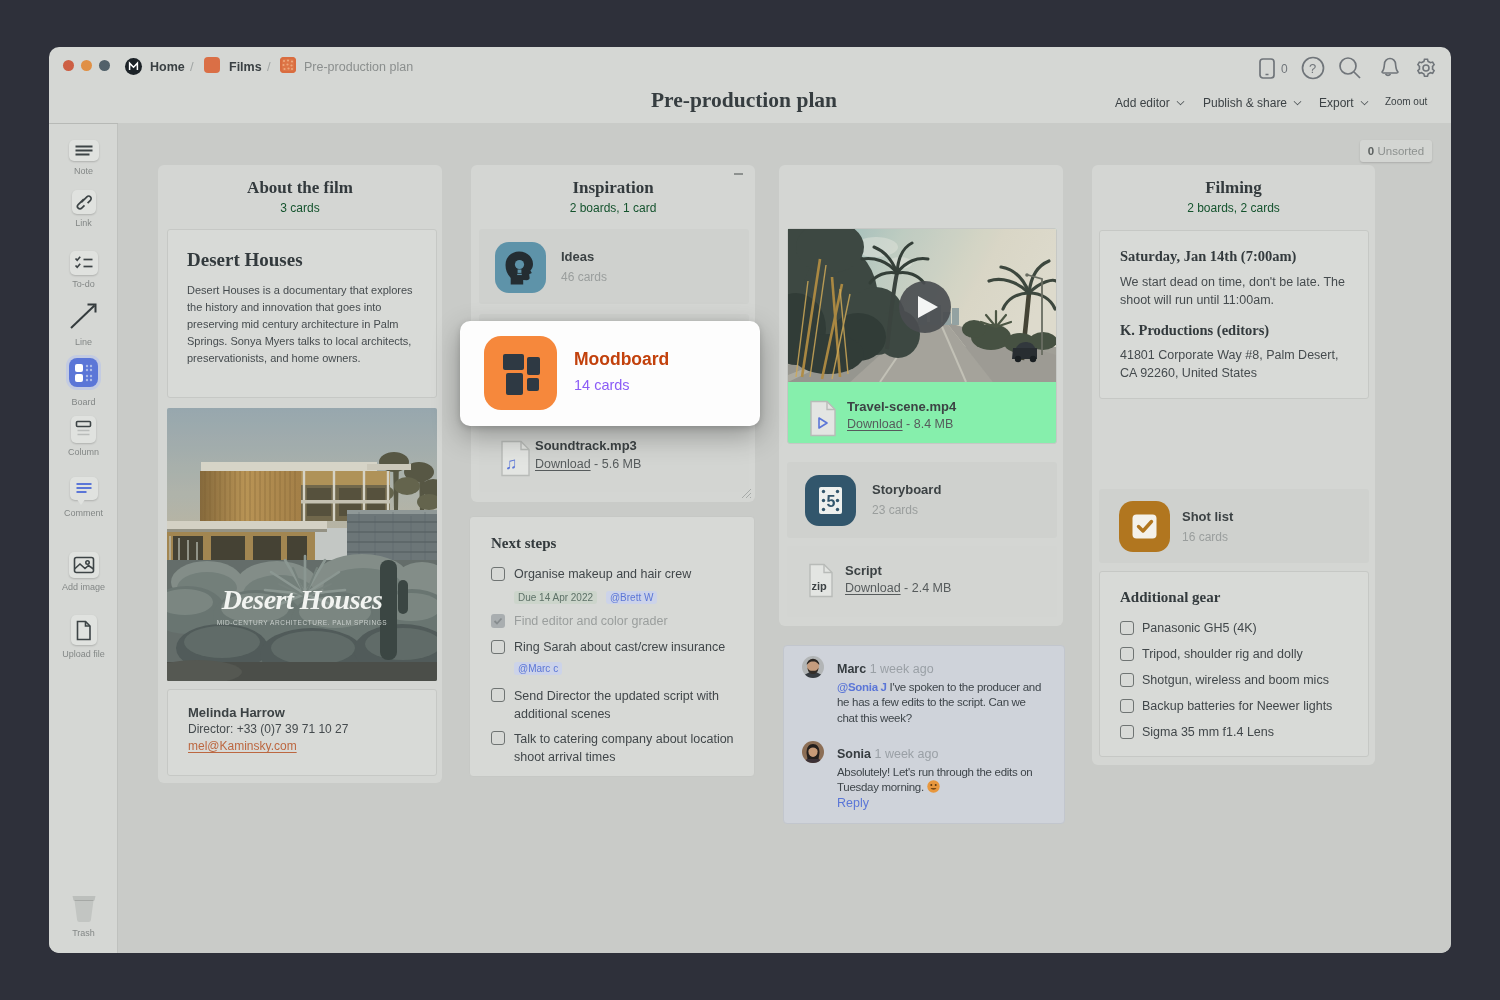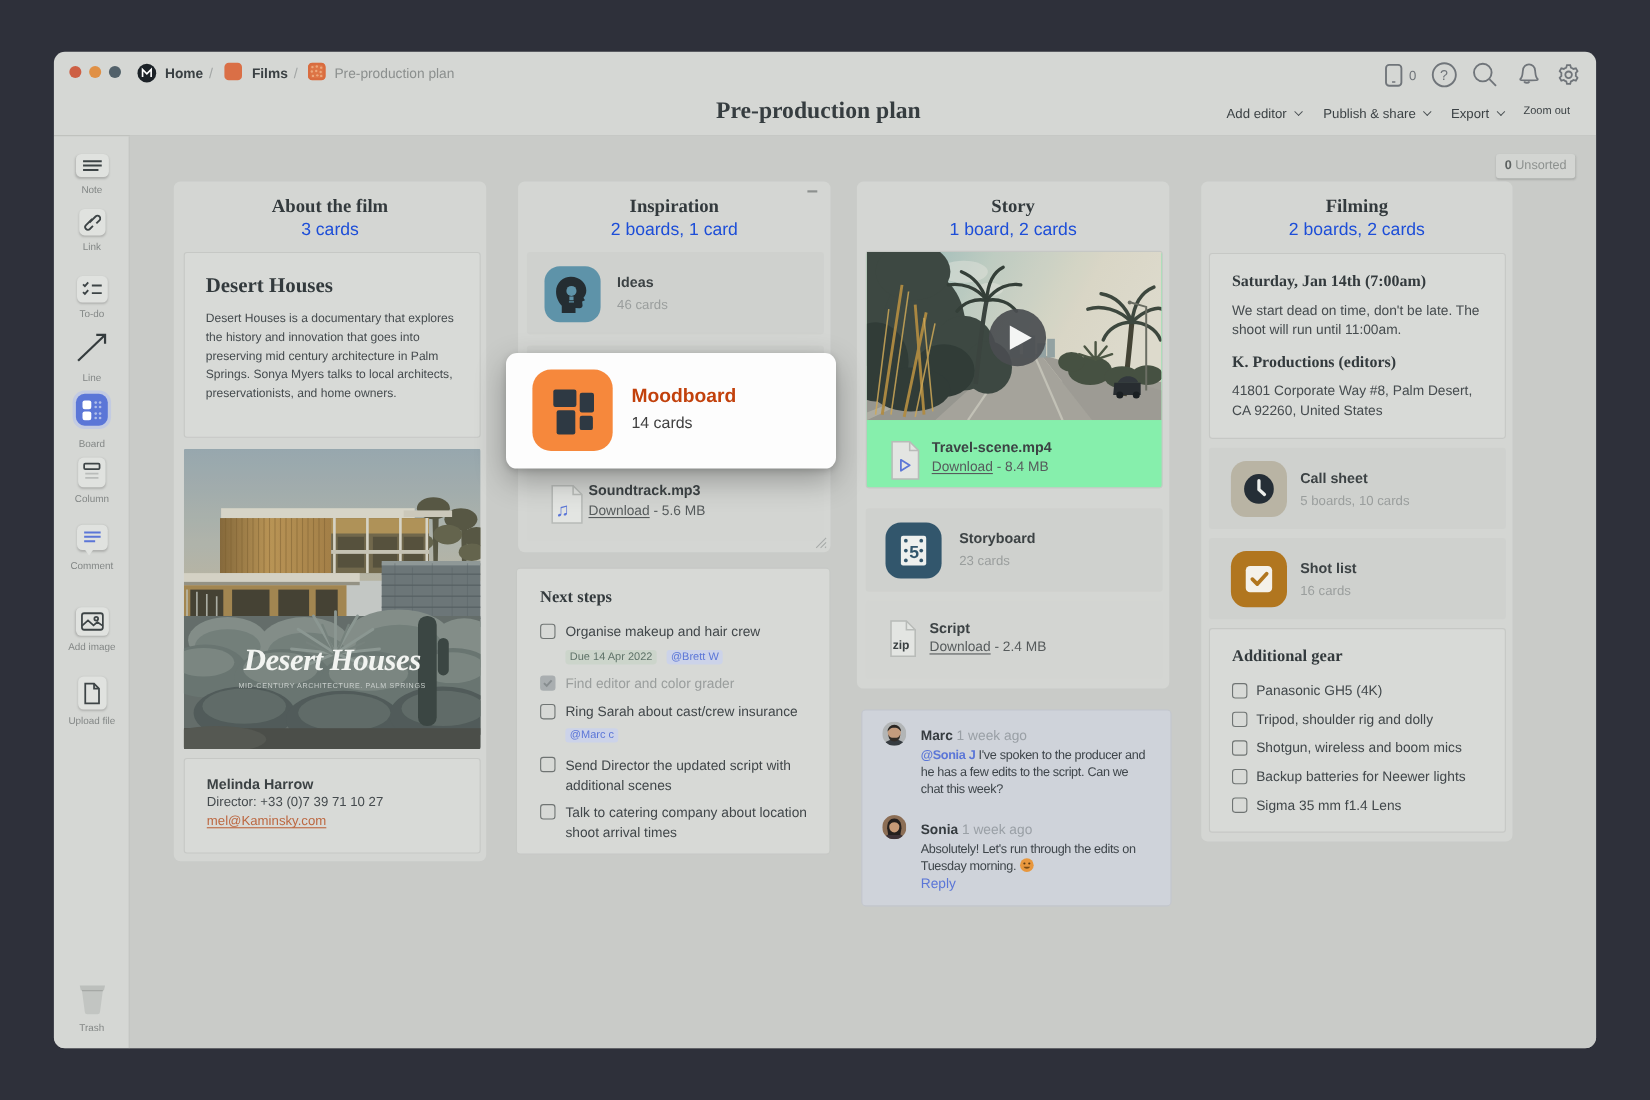--- a/index.html
+++ b/index.html
@@ -8,21 +8,21 @@
   .win { position:absolute; left:49px; top:47px; width:1402px; height:906px; background:#d5d7d4; border-radius:10px; overflow:hidden; }
   .abs { position:absolute; }
   .serif { font-family:"Liberation Serif", serif; font-weight:bold; color:#333a3d; }
   
   .canvas { position:absolute; left:69px; top:76px; right:0; bottom:0; background:#c9cbc8; }
   .topline { position:absolute; left:0; top:76px; width:100%; height:1px; background:#b7b9b6; }
   .sidebar { position:absolute; left:0; top:77px; width:69px; bottom:0; background:#d5d7d4; border-right:1px solid #bfc1be; }
   .col { position:absolute; background:#d4d6d3; border-radius:6px; }
   .colhead { position:absolute; top:13px; left:0; width:100%; text-align:center; }
   .colhead .t { font-family:"Liberation Serif", serif; font-weight:bold; font-size:17px; color:#333a3d; }
-  .colhead .s { font-size:16px; color:#1d4ed8; margin-top:3px; }
+  .colhead .s { font-size:12px; color:#14532d; margin-top:3px; }
   .note { position:absolute; background:#d8dad7; border:1px solid #c6c8c5; border-radius:3px; }
   .board { position:absolute; background:#cfd1ce; border-radius:3px; }
   .bicon { position:absolute; left:16px; top:13px; width:51px; height:51px; border-radius:14px; }
   .btitle { position:absolute; left:82px; font-size:13px; font-weight:bold; color:#3c4244; }
   .bsub { position:absolute; left:82px; font-size:12px; color:#9a9e9d; }
   .dl { font-size:12.5px; color:#565b5c; }
   .dl u { text-underline-offset:2px; }
   .tool { position:absolute; left:0; width:69px; text-align:center; }
   .toolbtn { display:inline-block; background:#e0e2df; border-radius:5px; box-shadow:0 1px 2px rgba(0,0,0,0.18); }
   .toollbl { font-size:9px; color:#838786; margin-top:4px; }
@@ -369,24 +369,20 @@
         </svg>
       <div class="abs" style="left:56px;top:20px;font-size:13px;font-weight:bold;color:#3c4244;">Soundtrack.mp3</div>
       <div class="abs dl" style="left:56px;top:39px;"><u>Download</u> - 5.6 MB</div>
     </div>
     <svg class="abs" style="right:3px;bottom:3px;" width="11" height="11" viewBox="0 0 11 11" stroke="#a7aba9" stroke-width="1">
         <path d="M10 1 L1 10 M10 5 L5 10 M10 9 L9 10"></path>
       </svg>
   </div>
 
   <div class="col" style="left:730px;top:118px;width:284px;height:461px;">
-    <div class="colhead">
-        <div class="t">Story</div>
-        <div class="s">1 board, 2 cards</div>
-      </div>
     <div class="note" style="left:8px;top:63px;width:270px;height:216px;background:#86efac;">
       <div class="abs" style="left:0;top:0;width:268px;height:153px;overflow:hidden;">
         <svg width="268" height="153" viewBox="0 0 268 153">
           <defs>
             <linearGradient id="sky2" x1="0" y1="0" x2="1" y2="0.3">
               <stop offset="0" stop-color="#93bdbf"></stop>
                 <stop offset="0.4" stop-color="#cad8cb"></stop>
                 <stop offset="0.75" stop-color="#e8e4d1"></stop>
                 <stop offset="1" stop-color="#ece8d7"></stop>
             </linearGradient>
@@ -559,30 +555,20 @@
   <div class="col" style="left:1043px;top:118px;width:283px;height:600px;">
     <div class="colhead">
         <div class="t">Filming</div>
         <div class="s">2 boards, 2 cards</div>
       </div>
     <div class="note" style="left:7px;top:65px;width:270px;height:169px;">
       <div class="abs serif" style="left:20px;top:17px;font-size:14.5px;">Saturday, Jan 14th (7:00am)</div>
       <div class="abs" style="left:20px;top:43px;width:230px;font-size:12.5px;line-height:17.5px;color:#454b4e;">We start dead on time, don't be late. The shoot will run until 11:00am.</div>
       <div class="abs serif" style="left:20px;top:91px;font-size:14.5px;">K. Productions (editors)</div>
       <div class="abs" style="left:20px;top:116px;width:230px;font-size:12.5px;line-height:17.5px;color:#454b4e;">41801 Corporate Way #8, Palm Desert, CA 92260, United States</div>
-    </div>
-    <div class="board" style="left:7px;top:242px;width:270px;height:74px;">
-      <div class="bicon" style="left:20px;top:12px;background:#b9b4a4;">
-        <svg width="51" height="51" viewBox="0 0 51 51">
-            <circle cx="25.5" cy="25.5" r="13.5" fill="#252e36"></circle>
-            <path d="M25.5 18 v8 l5 4.5" stroke="#eceeeb" stroke-width="3" fill="none" stroke-linecap="round"></path>
-          </svg>
-      </div>
-      <div class="btitle" style="left:83px;top:20px;">Call sheet</div>
-      <div class="bsub" style="left:83px;top:41px;">5 boards, 10 cards</div>
     </div>
     <div class="board" style="left:7px;top:324px;width:270px;height:74px;">
       <div class="bicon" style="left:20px;top:12px;background:#b1761f;">
         <svg width="51" height="51" viewBox="0 0 51 51">
             <rect x="13.5" y="13.5" width="24" height="24" rx="4" fill="#f4f1ea"></rect>
             <path d="M19.5 25.5 l4.5 4.5 8.5 -9.5" stroke="#b1761f" stroke-width="3.4" fill="none" stroke-linecap="round" stroke-linejoin="round"></path>
           </svg>
       </div>
       <div class="btitle" style="left:83px;top:20px;">Shot list</div>
       <div class="bsub" style="left:83px;top:41px;">16 cards</div>
@@ -625,15 +611,15 @@
       <svg width="73" height="74" viewBox="0 0 73 74">
           <g fill="#2e3943">
             <rect x="19" y="18" width="21" height="16" rx="2"></rect>
             <rect x="43" y="21" width="13" height="18" rx="2"></rect>
             <rect x="22" y="37" width="17" height="22" rx="2"></rect>
             <rect x="43" y="42" width="12" height="13" rx="2"></rect>
           </g>
         </svg>
     </div>
     <div class="abs" style="left:114px;top:28px;font-size:17.5px;font-weight:bold;color:#c2410c;">Moodboard</div>
-    <div class="abs" style="left:114px;top:56px;font-size:14.5px;color:#404040;">14 cards</div>
+    <div class="abs" style="left:114px;top:56px;font-size:14.5px;color:#8b5cf6;">14 cards</div>
   </div>
 </div>
 
 </body></html>

